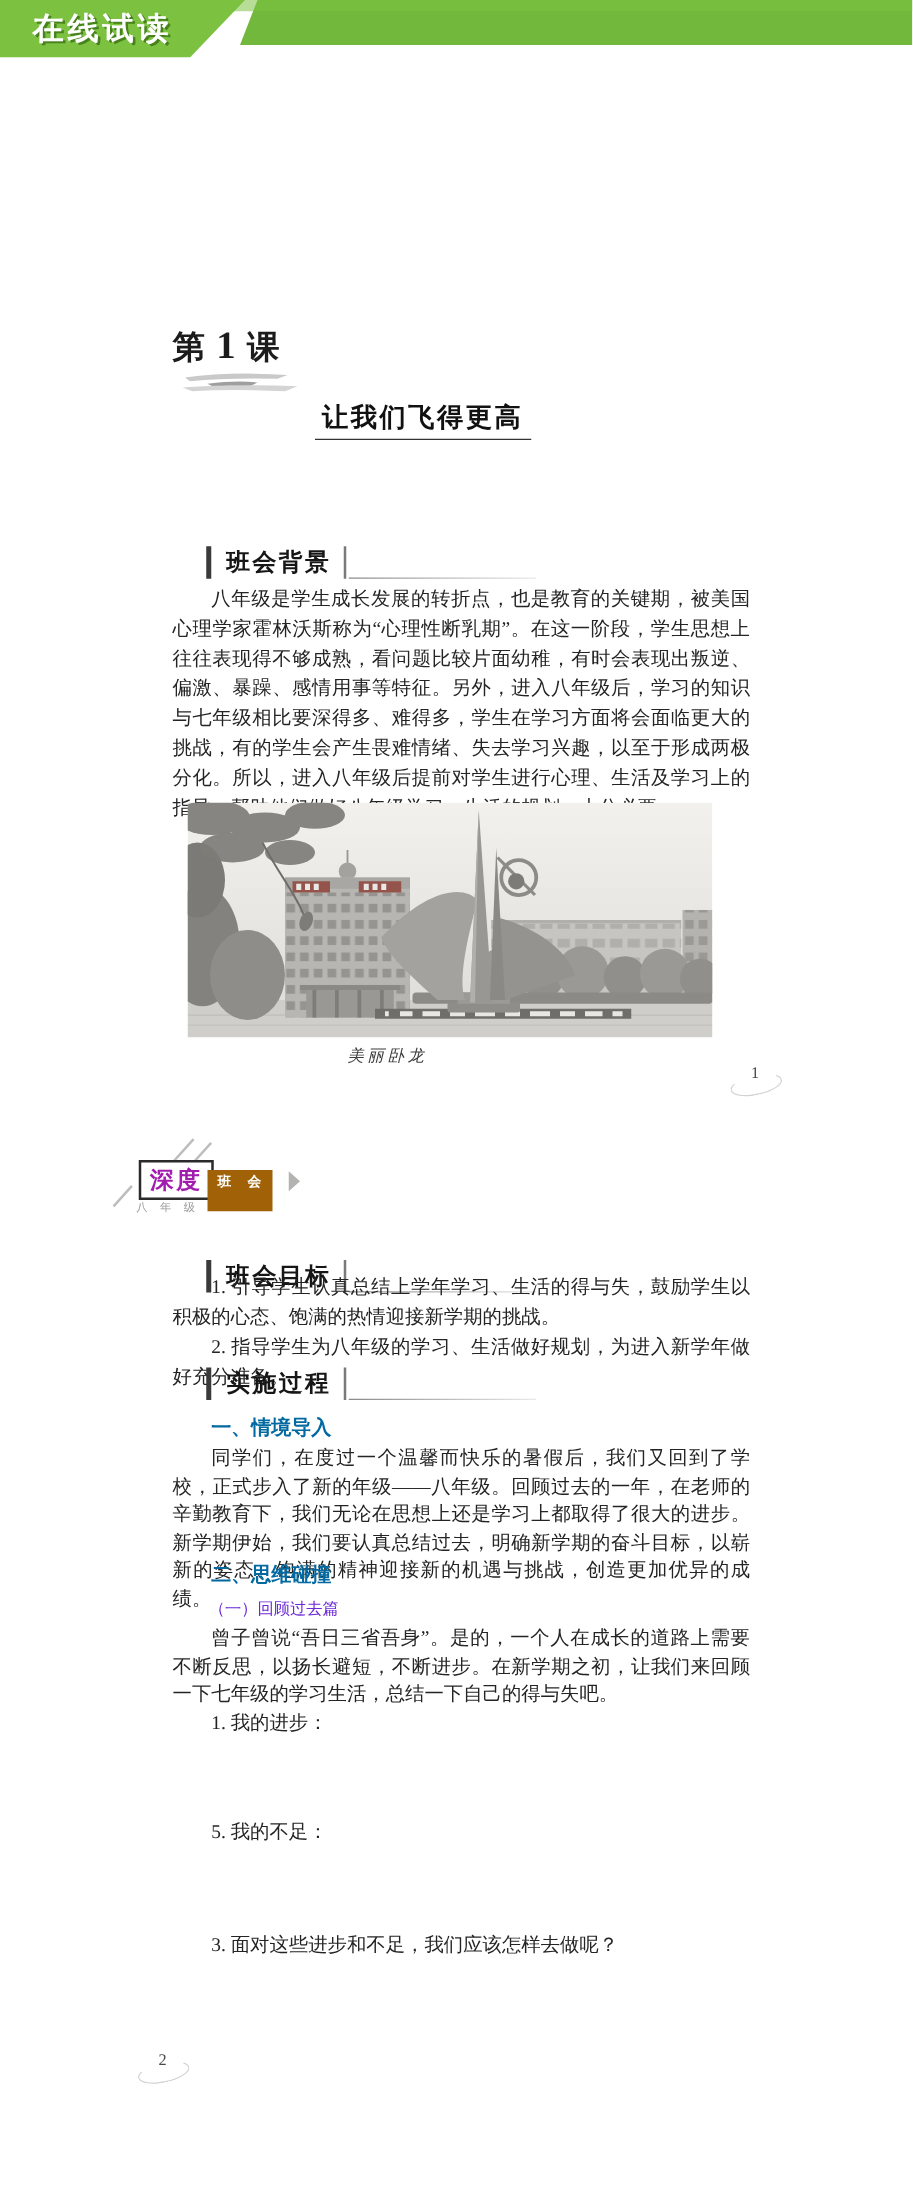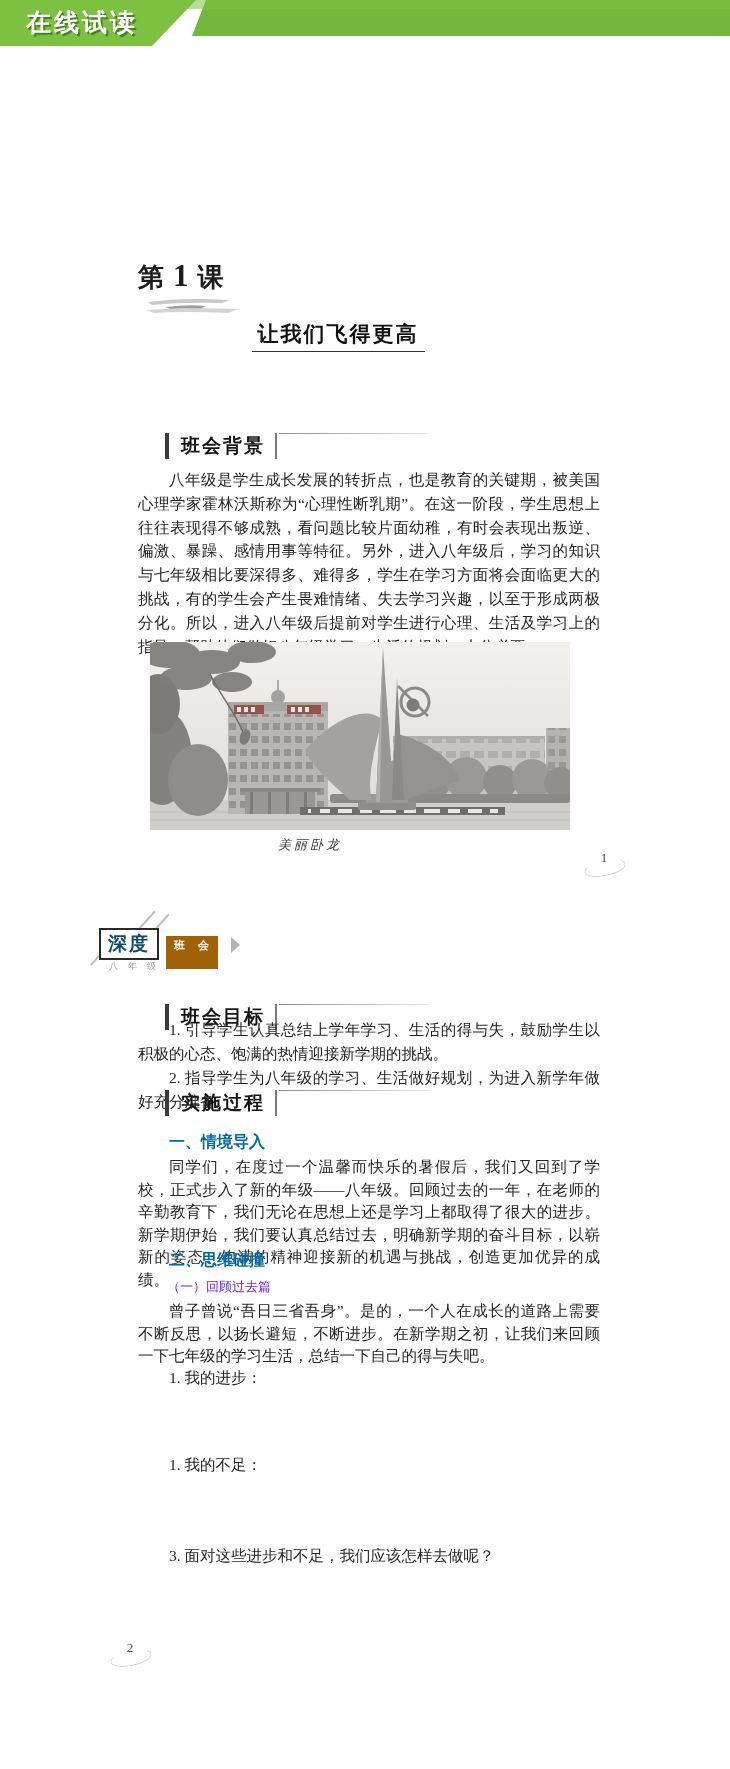--- a/index.html
+++ b/index.html
@@ -22,21 +22,21 @@
     font-weight:bold;font-size:26px;color:#1c1c1c;display:flex;align-items:baseline;gap:9px;}
   .lesson-num{font-family:"Liberation Serif","DejaVu Serif",serif;font-size:31px;}
   .lesson-swoosh{margin-top:2px;margin-left:6px;}
   
   .page-title{position:absolute;top:320px;left:88px;width:500px;text-align:center;}
   .page-title span{
     font-weight:bold;font-size:21px;letter-spacing:2px;color:#111;
     padding:0 6px 5px 6px;border-bottom:1.5px solid #333;
   }
   
-  .sec-head{position:absolute;left:165px;display:flex;align-items:flex-start;height:30px;}
+  .sec-head{position:absolute;left:165px;display:flex;align-items:flex-end;height:30px;}
   .sec-head .lbar{width:4px;height:26px;background:#3a3a3a;margin-right:12px;}
   .sec-head .txt{
     font-family:"Liberation Sans","DejaVu Sans",sans-serif;
     font-weight:bold;font-size:19px;color:#161616;letter-spacing:2px;
   }
   .sec-head .rbar{width:1.5px;height:26px;background:#7a7a7a;margin-left:10px;}
   .sec-head .hline{width:150px;height:1px;background:linear-gradient(to right,#8a8a8a,#e9e9e9);margin-left:2px;}
   
   .para{
     position:absolute;left:138px;width:462px;margin:0;
@@ -71,22 +71,22 @@
     font-size:13px;color:#4a4a4a;
   }
   
   .logo{position:absolute;top:914px;left:93px;width:170px;height:58px;
     font-family:"Liberation Sans","DejaVu Sans",sans-serif;}
   .logo .slash{position:absolute;background:#bdbdbd;height:1.5px;}
   .logo .slash.s1{width:26px;top:6px;left:40px;transform:rotate(-48deg);}
   .logo .slash.s2{width:26px;top:9px;left:54px;transform:rotate(-48deg);}
   .logo .slash.s3{width:22px;top:42px;left:-6px;transform:rotate(-48deg);}
   .logo .box-main{
-    position:absolute;top:14px;left:6px;padding:1px 7px;background:#fff;
-    border:2px solid #2a2a2a;font-weight:bold;font-size:19px;color:#0c4a6e;letter-spacing:2px;
+    position:absolute;top:14px;left:18px;padding:1px 7px;background:#fff;
+    border:2px solid #2a2a2a;font-weight:bold;font-size:19px;color:#a21caf;letter-spacing:2px;
   }
   .logo .box-sub{
     position:absolute;top:22px;left:73px;padding:2px 4px 16px 8px;background:#a16207;
     color:#ffffff;font-weight:bold;font-size:11px;letter-spacing:5px;
   }
   .logo .arrow{
     position:absolute;top:23px;left:138px;width:0;height:0;
     border-top:8px solid transparent;border-bottom:8px solid transparent;
     border-left:9px solid #b3b3b1;
   }
@@ -272,21 +272,21 @@
 
   <p class="para" style="top:1156px;line-height:22.6px;">同学们，在度过一个温馨而快乐的暑假后，我们又回到了学校，正式步入了新的年级——八年级。回顾过去的一年，在老师的辛勤教育下，我们无论在思想上还是学习上都取得了很大的进步。新学期伊始，我们要认真总结过去，明确新学期的奋斗目标，以崭新的姿态、饱满的精神迎接新的机遇与挑战，创造更加优异的成绩。</p>
 
   <p class="subhead" style="top:1250px;">二、思维碰撞</p>
 
   <p class="subhead-kai" style="top:1278px;">（一）回顾过去篇</p>
 
   <p class="para" style="top:1300px;line-height:22.6px;">曾子曾说“吾日三省吾身”。是的，一个人在成长的道路上需要不断反思，以扬长避短，不断进步。在新学期之初，让我们来回顾一下七年级的学习生活，总结一下自己的得与失吧。</p>
 
   <p class="qline" style="top:1368px;">1. 我的进步：</p>
-  <p class="qline" style="top:1455px;">1. 我的不足：</p>
+  <p class="qline" style="top:1455px;">5. 我的不足：</p>
   <p class="qline" style="top:1546px;">3. 面对这些进步和不足，我们应该怎样去做呢？</p>
 
   <div class="pagenum" style="top:1640px;left:106px;">
     <span class="swoosh"></span>
     <span class="num">2</span>
   </div>
 
 </div>
 
 </body></html>

